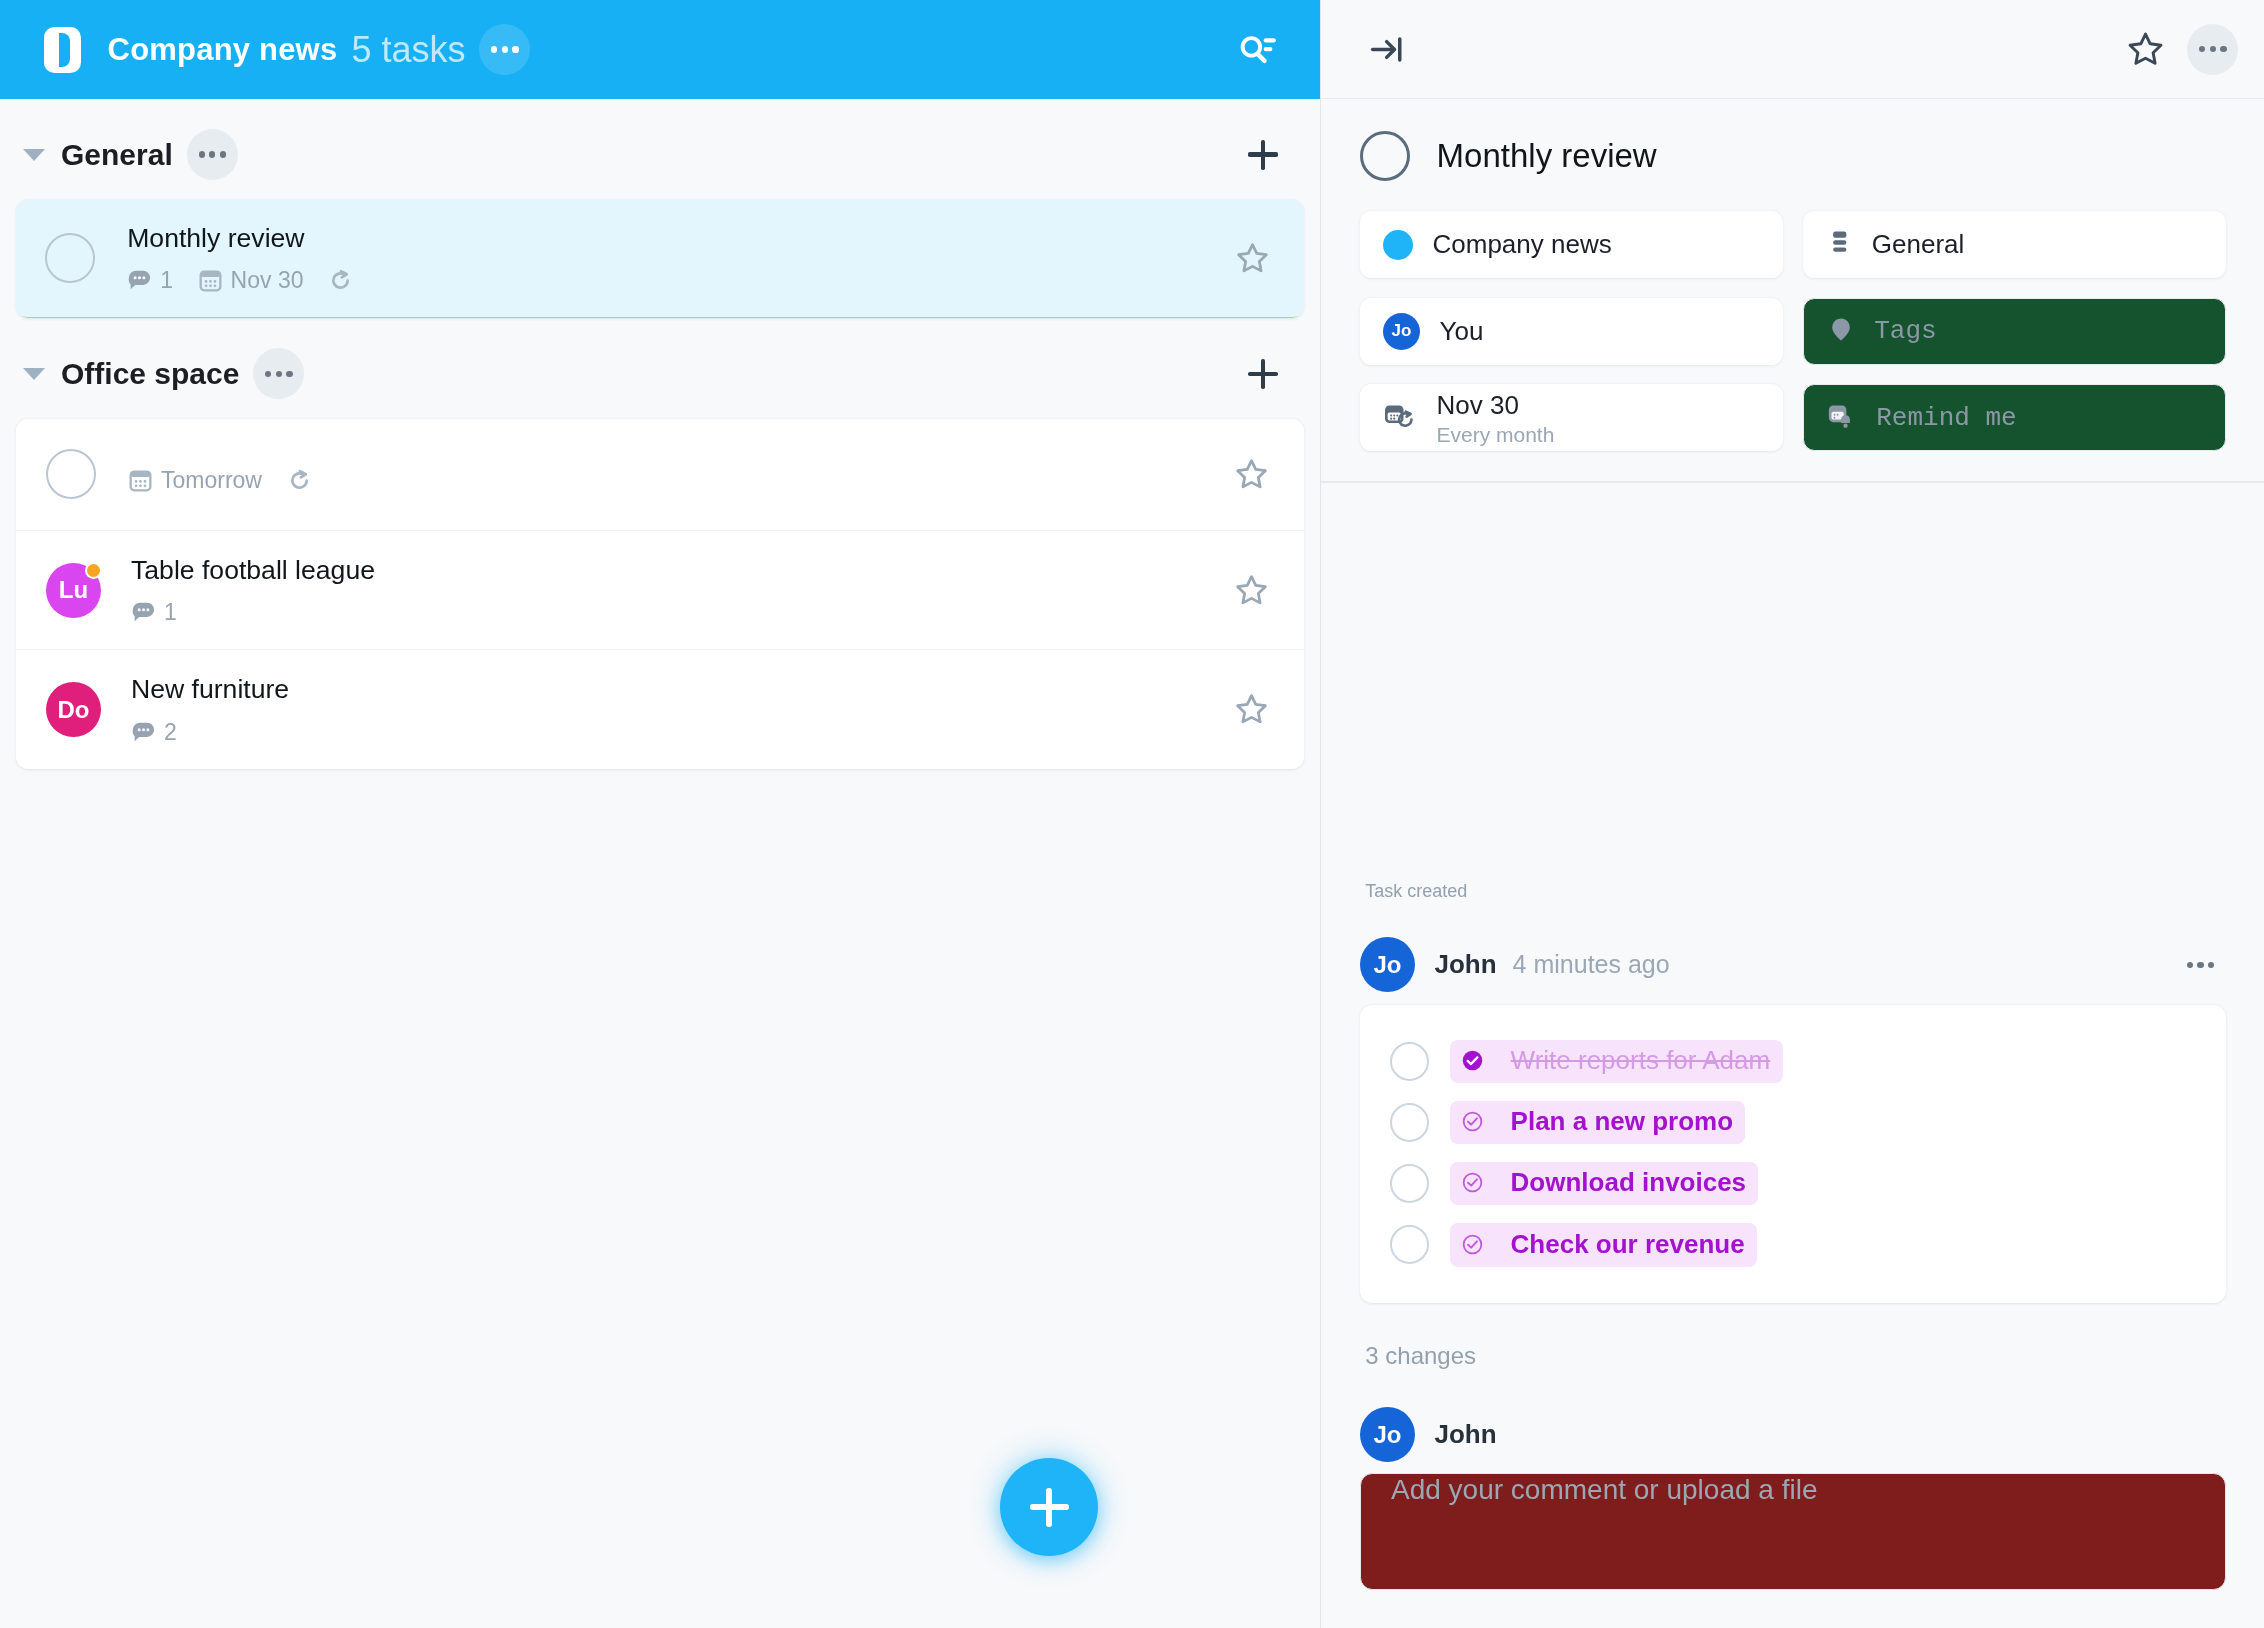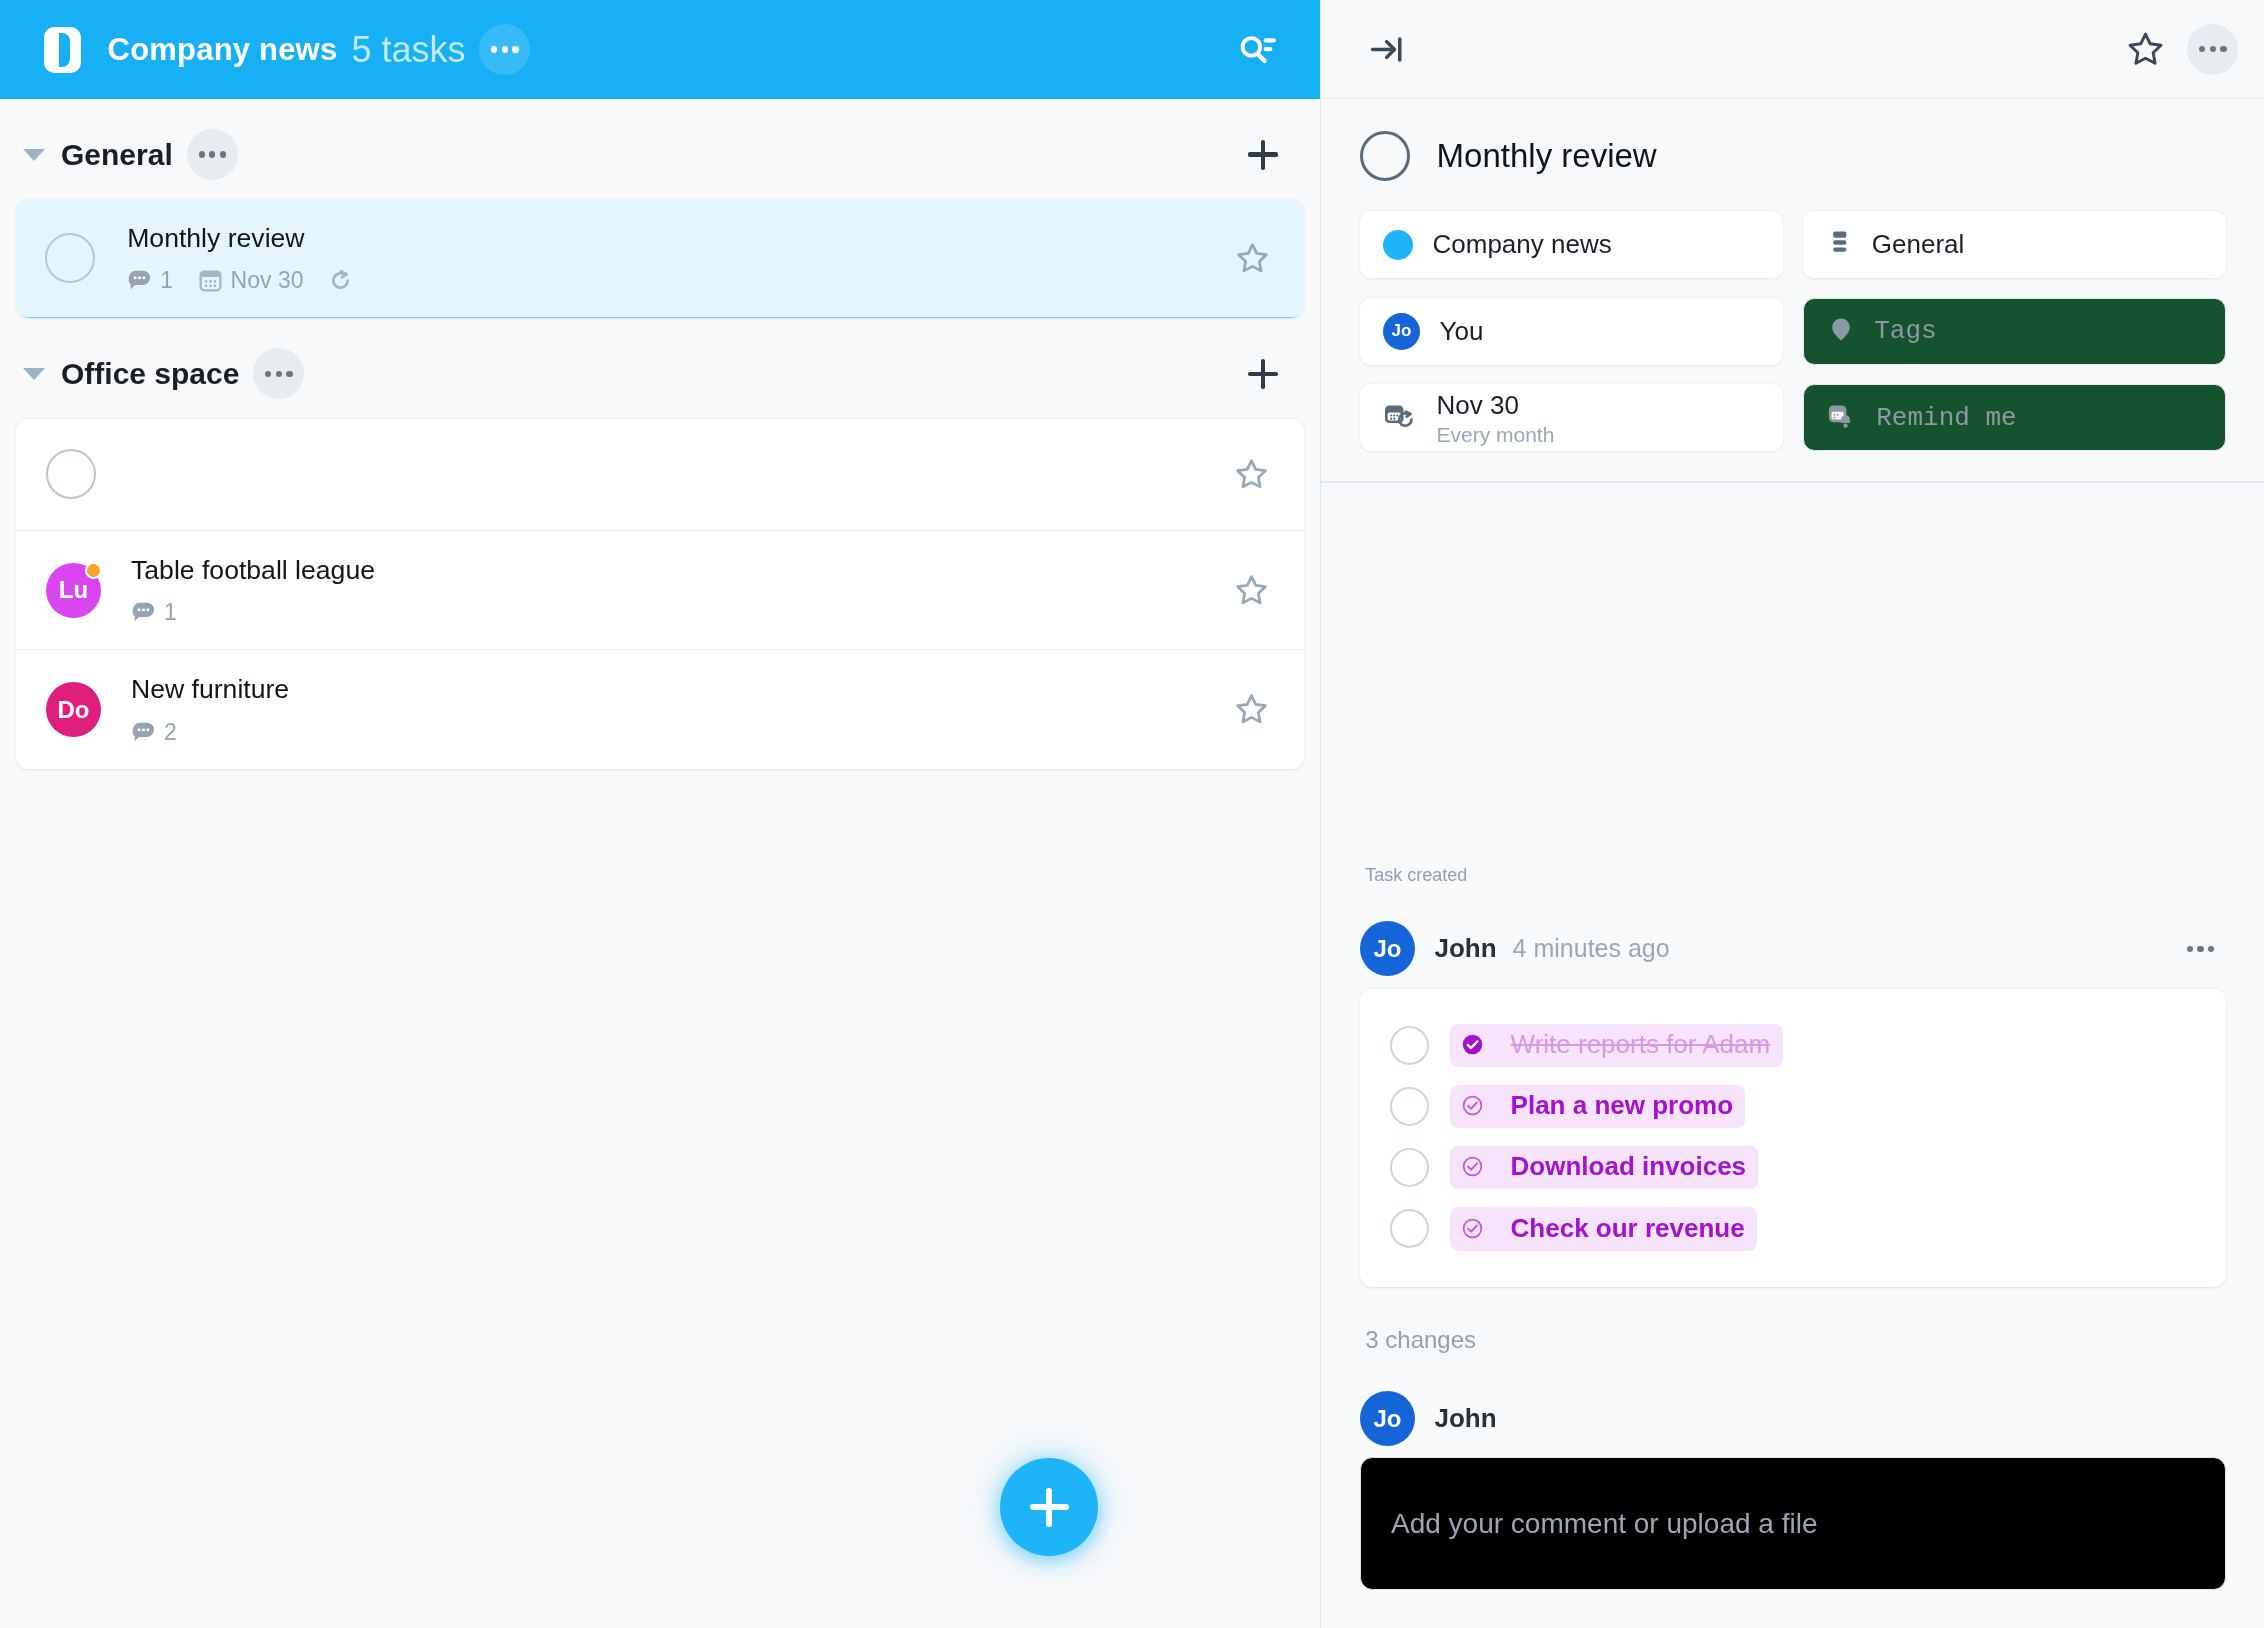--- a/index.html
+++ b/index.html
@@ -439,26 +439,25 @@
     font-size: 24px;
     color: #93a0ae;
     padding: 39px 0 0 5.3px;
   }
   .composer-head {
     display: flex;
     align-items: center;
     margin: 37px 0 10.6px 0;
   }
   .composer-box {
-    background: #000000;
+    background: #7f1d1d;
     border: 1.8px solid #e2e8ee;
     border-radius: 12.4px;
-    height: 133px;
-    display: flex;
-    align-items: center;
+    height: 117px;
+    display: flex;
     padding: 0 30px;
     margin-bottom: 39px;
   }
   .composer-placeholder {
     font-size: 28px;
     color: #9aa7b4;
   }
 </style>
 </head>
 <body>
@@ -557,20 +556,41 @@
         </div>
         <div class="group-spacer"></div>
         <div class="plus-btn"></div>
       </div>
 
       <div class="task-card">
 
         <div class="task-row">
           <div class="check-circle"></div>
           <div class="task-body">
+            <div class="task-meta">
+              <div class="meta-item">
+                <svg width="25" height="25" viewBox="0 0 28 28">
+                  <rect x="3" y="4" width="22" height="21" rx="4" fill="none" stroke="#a8b5c2" stroke-width="2.6"></rect>
+                  <rect x="3" y="4" width="22" height="6" rx="3" fill="#a8b5c2"></rect>
+                  <circle cx="9" cy="15" r="1.5" fill="#a8b5c2"></circle>
+                    <circle cx="14" cy="15" r="1.5" fill="#a8b5c2"></circle>
+                    <circle cx="19" cy="15" r="1.5" fill="#a8b5c2"></circle>
+                  <circle cx="9" cy="20" r="1.5" fill="#a8b5c2"></circle>
+                    <circle cx="14" cy="20" r="1.5" fill="#a8b5c2"></circle>
+                    <circle cx="19" cy="20" r="1.5" fill="#a8b5c2"></circle>
+                </svg>
+                <span class="meta-text">Tomorrow</span>
+              </div>
+              <div class="meta-item">
+                <svg width="25" height="25" viewBox="0 0 28 28">
+                  <path d="M22 14a8 8 0 1 1-3.2-6.4" fill="none" stroke="#a8b5c2" stroke-width="3" stroke-linecap="round"></path>
+                  <path d="M14.5 3.5 L21 7 L15.5 10.5" fill="none" stroke="#a8b5c2" stroke-width="3" stroke-linecap="round" stroke-linejoin="round"></path>
+                </svg>
+              </div>
+            </div>
           </div>
           <div class="task-star">
             <svg width="35" height="35" viewBox="0 0 24 24">
               <path d="M12 2.5l2.9 6 6.6.9-4.8 4.6 1.2 6.5L12 17.4 6.1 20.5l1.2-6.5L2.5 9.4l6.6-.9z" fill="none" stroke="#9aa7b4" stroke-width="1.9" stroke-linejoin="round"></path>
             </svg>
           </div>
         </div>
 
         <div class="task-row">
           <div class="avatar" style="background:#d946ef;">

